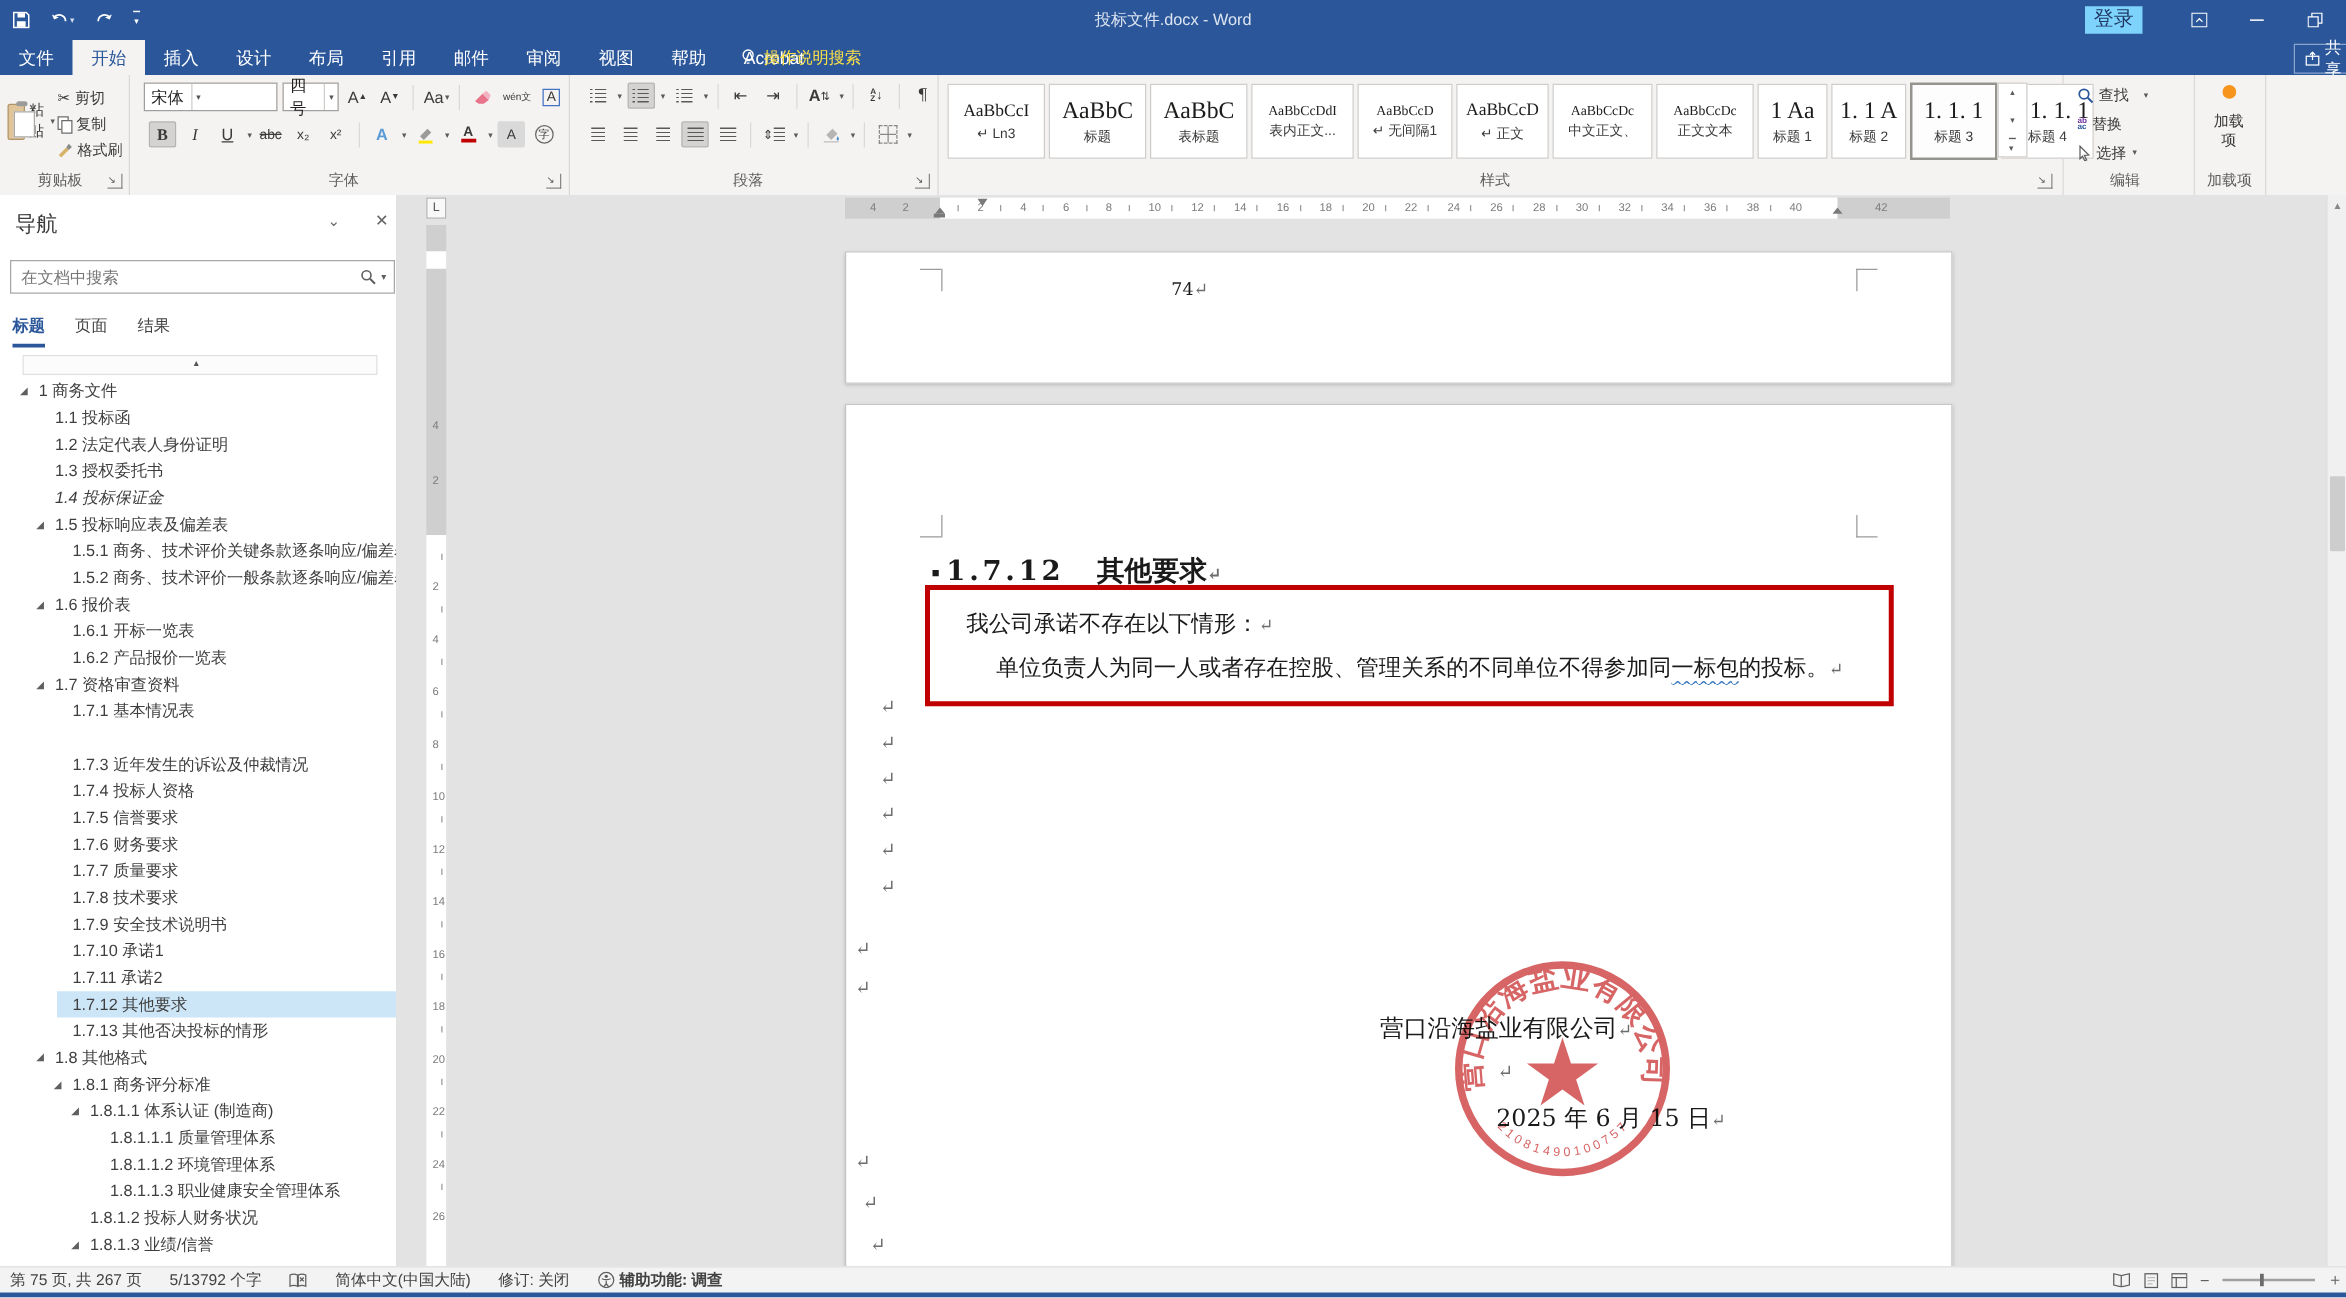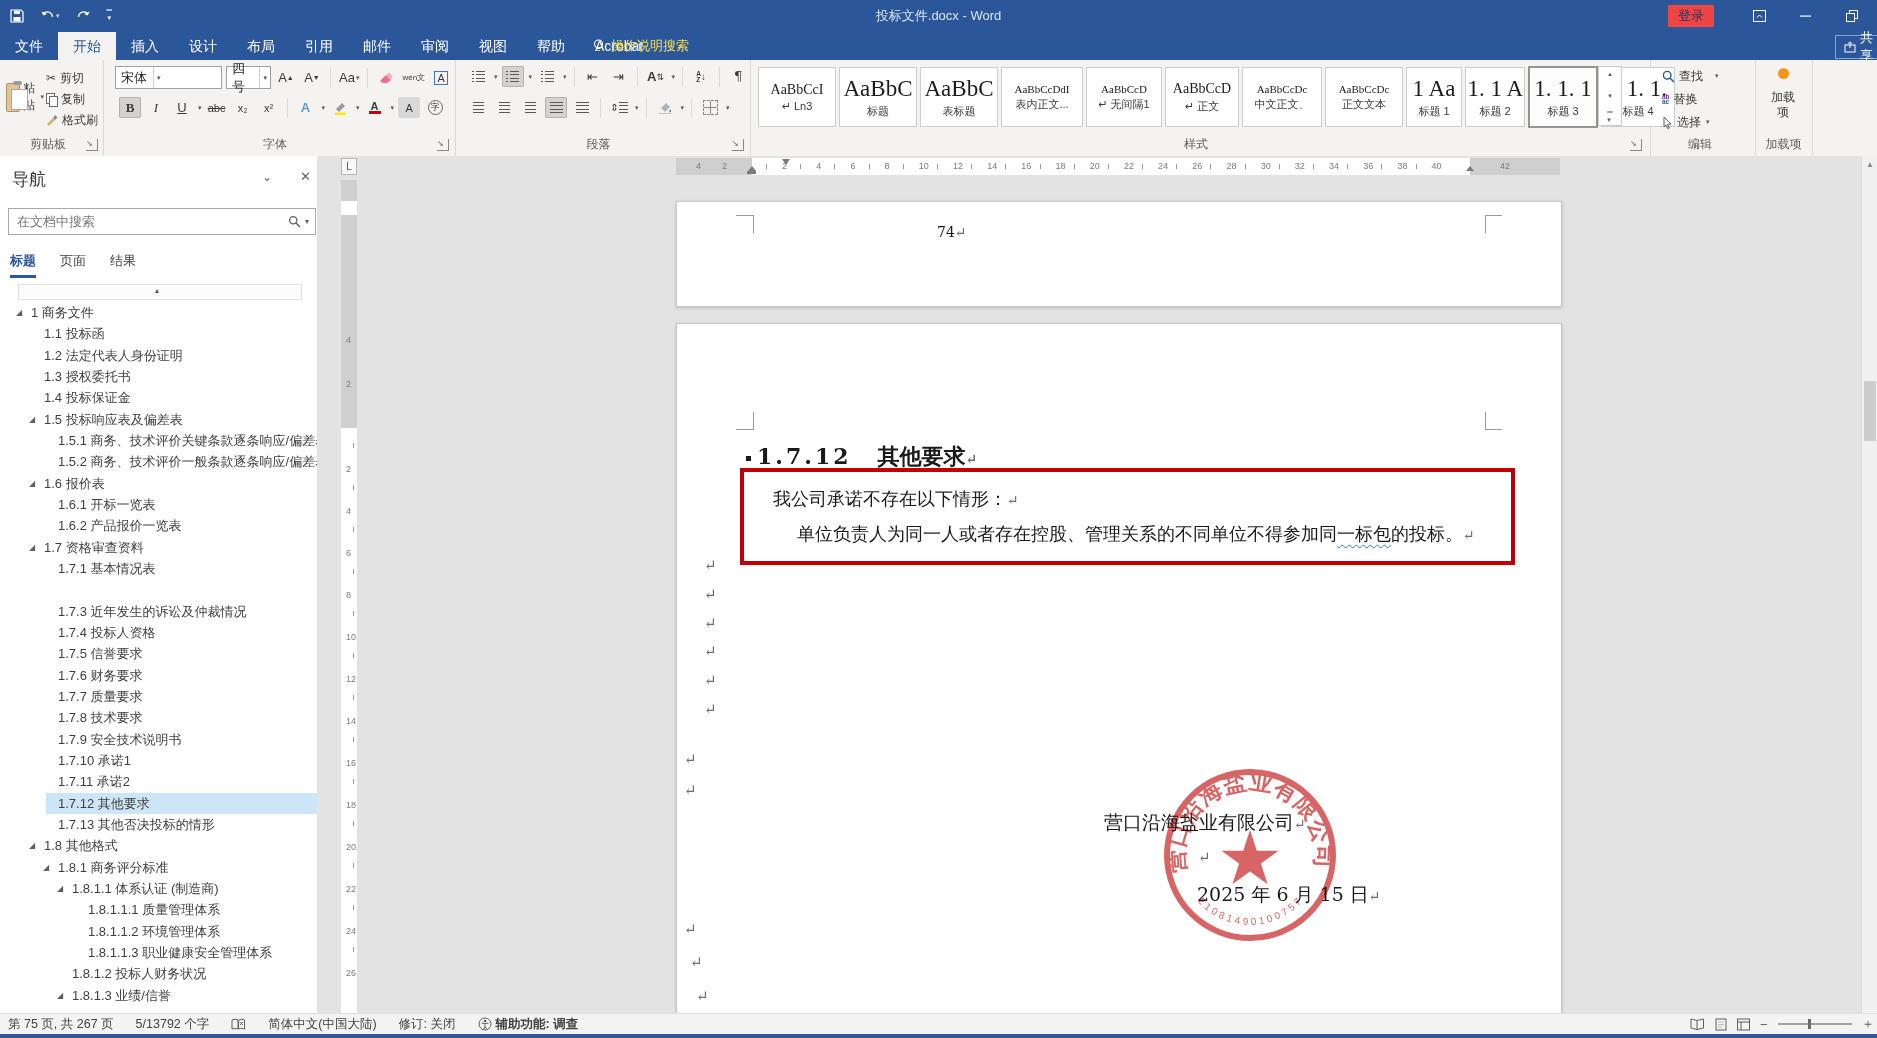--- a/index.html
+++ b/index.html
@@ -5,22 +5,22 @@
   html,body{margin:0;padding:0;}
   body{width:1877px;height:1038px;overflow:hidden;position:relative;background:#fff;
        font-family:"Liberation Sans",sans-serif;-webkit-font-smoothing:antialiased;}
   .abs{position:absolute;}
   
   .titlebar{position:absolute;left:0;top:0;width:1877px;height:32px;background:#2b579a;color:#fff;}
   .qat{position:absolute;left:10px;top:0;height:32px;display:flex;align-items:center;gap:16px;color:#fff;}
   .qat span{display:inline-flex;align-items:center;}
   .wintitle{position:absolute;left:0;top:0;width:1877px;height:32px;line-height:32px;text-align:center;
             font-size:13px;color:#dde5f1;pointer-events:none;}
-  .signin{position:absolute;left:1668px;top:5px;width:46px;height:22px;background:#ef4444;color:#1f3864;
-          font-size:13px;text-align:center;line-height:22px;}
+  .signin{position:absolute;left:1668px;top:5px;width:46px;height:22px;background:#7dd3fc;color:#1f3864;
+          font-size:16px;text-align:center;line-height:22px;}
   .winbtns{position:absolute;right:18px;top:0;height:32px;display:flex;align-items:center;gap:34px;}
   
   .tabrow{position:absolute;left:0;top:32px;width:1877px;height:28px;background:#2b579a;}
   .tab{display:inline-block;height:28px;line-height:28px;padding:0 15px;font-size:14px;color:#fff;cursor:default;}
   .tab.active{background:#f4f3f1;color:#2b579a;}
   .tellme{position:absolute;left:592px;top:0;height:28px;display:flex;align-items:center;gap:6px;
           color:#fde047;font-size:13px;}
   .sharebtn{position:absolute;left:1835px;top:3px;height:22px;border:1px solid #8aa4cd;color:#fff;
             font-size:13px;display:flex;align-items:center;gap:4px;padding:0 8px;background:#2b579a;}
   
@@ -46,21 +46,21 @@
   .bigbtn{position:absolute;left:6px;top:4px;width:38px;height:66px;display:flex;flex-direction:row;
           align-items:center;justify-content:flex-start;gap:3px;font-size:12px;color:#3b3a39;}
   .clipicon{width:22px;height:27px;background:#e0c49a;border:1px solid #b09468;border-radius:2px;position:relative;}
   .clipicon:before{content:"";position:absolute;left:4px;top:5px;width:15px;height:19px;background:#fff;border:1px solid #a8a8a8;}
   .clipicon:after{content:"";position:absolute;left:6px;top:-3px;width:9px;height:4px;background:#9b9b9b;border-radius:2px;}
   .minitxt{display:flex;align-items:center;gap:4px;font-size:12px;color:#3b3a39;height:20px;}
   .stylecard{height:58px;background:#fff;border:1px solid #cfcdcb;margin-right:3px;display:flex;flex-direction:column;
              align-items:center;justify-content:center;gap:2px;flex:none;}
   .stylecard.sel{border:2px solid #96948f;background:#fdfdfd;}
   .sp{font-family:"Liberation Serif",serif;color:#1d1c1b;white-space:nowrap;overflow:hidden;max-width:95%;}
-  .sz-lg .sp{font-size:23px;} .sz-md .sp{font-size:14px;} .sz-sm .sp{font-size:11px;}
+  .sz-lg .sp{font-size:19px;} .sz-md .sp{font-size:14px;} .sz-sm .sp{font-size:11px;}
   .sl{font-size:11px;color:#3b3a39;white-space:nowrap;overflow:hidden;max-width:95%;}
   .azs{display:inline-flex;flex-direction:column;font-size:6.5px;line-height:5.5px;font-weight:bold;}
   
   .navpane{position:absolute;left:0;top:156px;width:317px;height:857px;background:#fff;border-right:1px solid #cfcfcf;}
   .navtitle{position:absolute;left:12px;top:12px;font-size:17px;color:#3b3b3b;}
   .navsearch{position:absolute;left:8px;top:52px;width:298px;height:25px;border:1px solid #a8a8a8;background:#fff;
              display:flex;align-items:center;font-size:13px;color:#767676;padding-left:8px;}
   .navtabs{position:absolute;left:10px;top:96px;display:flex;gap:24px;font-size:13px;color:#444;}
   .navtab.active{color:#2b579a;font-weight:bold;border-bottom:3px solid #2b579a;padding-bottom:5px;}
   .jumpbar{position:absolute;left:18px;top:128px;width:282px;height:14px;border:1px solid #e1e1e1;background:#fcfcfc;}
@@ -478,21 +478,21 @@
     <span class="navtab">结果</span>
   </div>
   <div class="jumpbar">
     <span style="position:absolute;left:136px;top:1px;font-size:8px;color:#555;">▴</span>
   </div>
   <div class="navtreewrap">
       <div class="trow" style="top: 0px; padding-left: 31px;"><span class="tri" style="left: 16px;">◢</span><span>1 商务文件</span></div>
       <div class="trow" style="top: 21.33px; padding-left: 44px;"><span>1.1 投标函</span></div>
       <div class="trow" style="top: 42.66px; padding-left: 44px;"><span>1.2 法定代表人身份证明</span></div>
       <div class="trow" style="top: 63.99px; padding-left: 44px;"><span>1.3 授权委托书</span></div>
-      <div class="trow" style="top: 85.32px; padding-left: 44px;"><span>1.4 投标保证金</span></div>
+      <div class="trow" style="top: 85.32px; padding-left: 44px; font-style: italic;"><span>1.4 投标保证金</span></div>
       <div class="trow" style="top: 106.65px; padding-left: 44px;"><span class="tri" style="left: 29px;">◢</span><span>1.5 投标响应表及偏差表</span></div>
       <div class="trow" style="top: 127.98px; padding-left: 58px;"><span>1.5.1 商务、技术评价关键条款逐条响应/偏差表</span></div>
       <div class="trow" style="top: 149.31px; padding-left: 58px;"><span>1.5.2 商务、技术评价一般条款逐条响应/偏差表</span></div>
       <div class="trow" style="top: 170.64px; padding-left: 44px;"><span class="tri" style="left: 29px;">◢</span><span>1.6 报价表</span></div>
       <div class="trow" style="top: 191.97px; padding-left: 58px;"><span>1.6.1 开标一览表</span></div>
       <div class="trow" style="top: 213.3px; padding-left: 58px;"><span>1.6.2 产品报价一览表</span></div>
       <div class="trow" style="top: 234.63px; padding-left: 44px;"><span class="tri" style="left: 29px;">◢</span><span>1.7 资格审查资料</span></div>
       <div class="trow" style="top: 255.96px; padding-left: 58px;"><span>1.7.1 基本情况表</span></div>
       <div class="trow" style="top: 298.62px; padding-left: 58px;"><span>1.7.3 近年发生的诉讼及仲裁情况</span></div>
       <div class="trow" style="top: 319.95px; padding-left: 58px;"><span>1.7.4 投标人资格</span></div>

